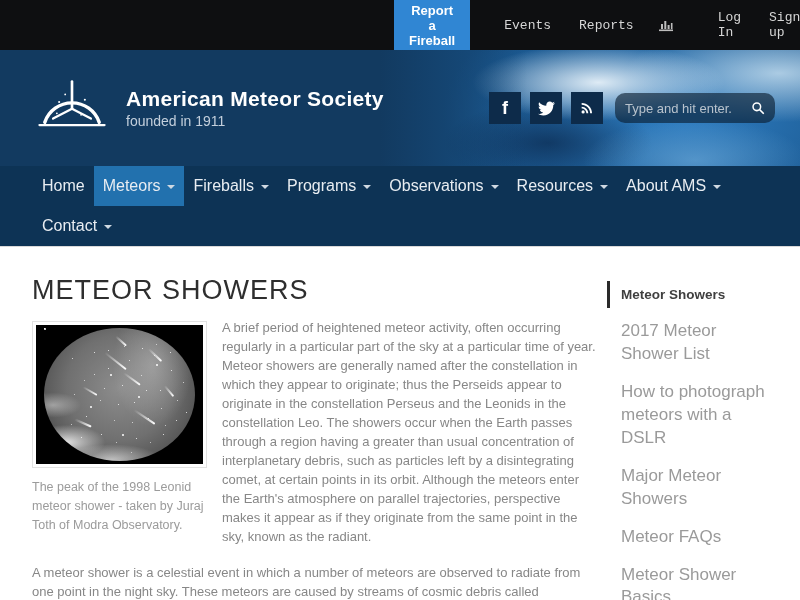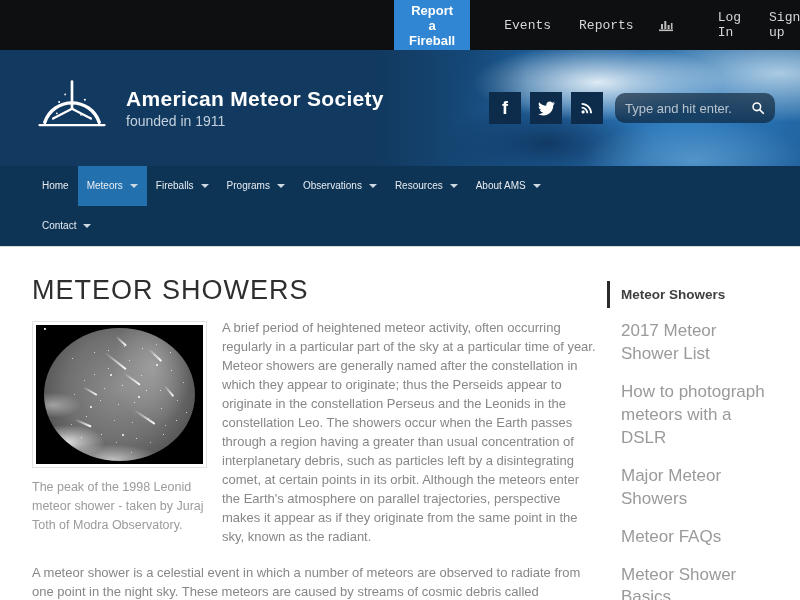--- a/index.html
+++ b/index.html
@@ -41,21 +41,21 @@
   .search-box { width: 160px; height: 30px; background: rgba(9,27,45,0.62); margin-left: 3px;
                 display: flex; align-items: center; padding: 0 10px; border-radius: 10px; }
   .search-input { flex: 1; min-width: 0; background: transparent; border: none; outline: none;
                   color: #dfe6ec; font-size: 13px; font-family: "Liberation Sans", sans-serif; }
   .search-input::placeholder { color: #b9c3cd; }
   .search-btn { background: none; border: none; padding: 0; display: flex; cursor: pointer; }
 
   
   .nav { background: #0d3355; padding-left: 33px; border-bottom: 1px solid #d9d9d9; }
   .nav-row { display: flex; height: 40px; }
-  .nav-item { color: #e8edf2; font-size: 10px; line-height: 40px; padding: 0 9px; white-space: nowrap; cursor: pointer; }
+  .nav-item { color: #e8edf2; font-size: 16px; line-height: 40px; padding: 0 9px; white-space: nowrap; cursor: pointer; }
   .nav-item.active { background: #2271ae; }
   .nav-item.has-caret::after { content: ""; display: inline-block; margin-left: 7px;
       border-left: 4px solid transparent; border-right: 4px solid transparent;
       border-top: 4px solid #cfd9e2; vertical-align: middle; }
 
   
   .content { display: flex; padding: 26px 25px 0 32px; background: #fff; }
   .main-col { width: 565px; }
   .page-heading { font-size: 27px; font-weight: 400; letter-spacing: 1px; color: #2e2e2e; margin: 2px 0 12px; }
   .para { font-size: 13px; line-height: 19px; color: #878787; margin: 0 0 17px; }

